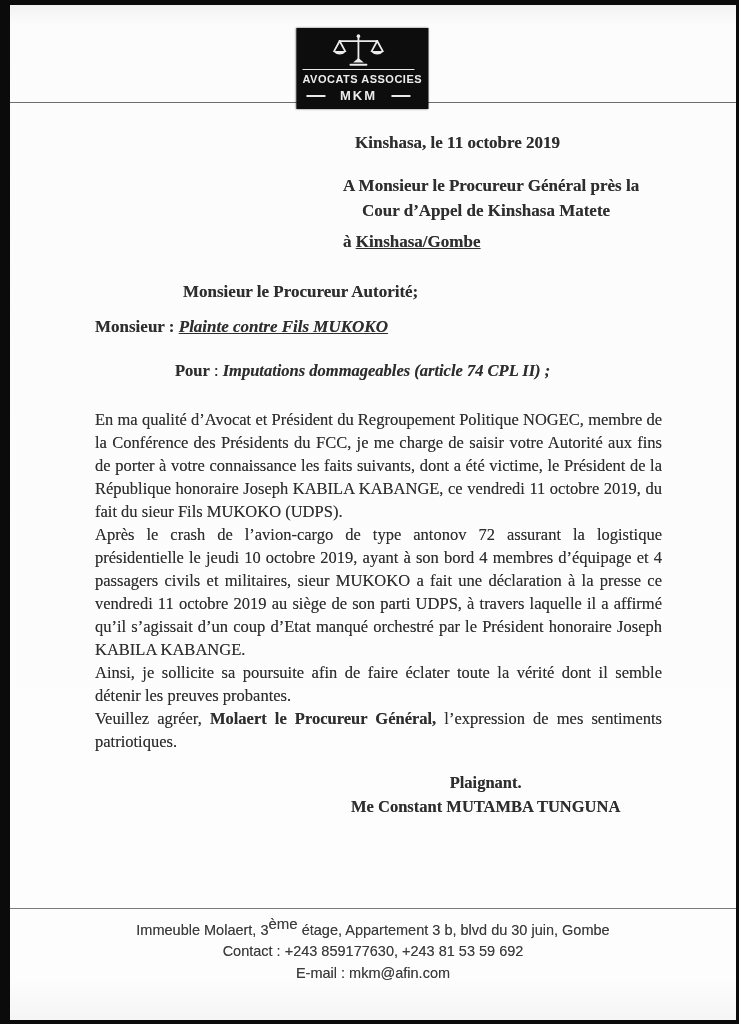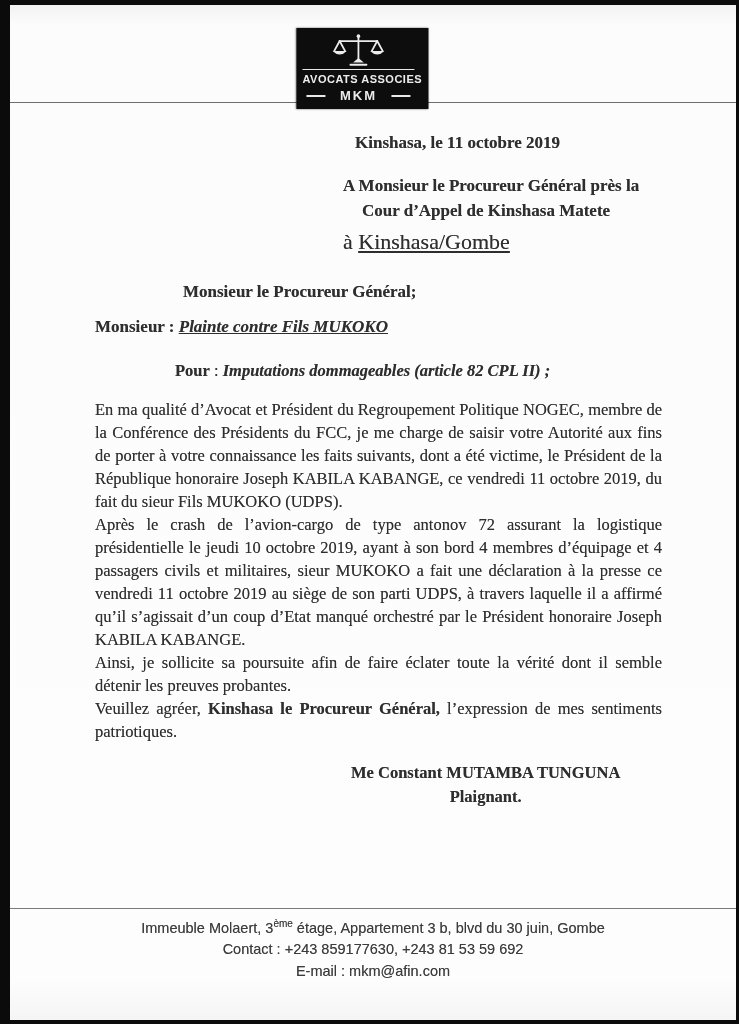--- a/index.html
+++ b/index.html
@@ -45,35 +45,35 @@
   .mkm-row { display: flex; align-items: center; gap: 14px; margin-top: 3px; padding: 0 4px; }
   .mkm-row .dash { height: 2px; background: #e8e8e8; flex: 1; }
   .logo-abbr { font-size: 13px; font-weight: bold; letter-spacing: 2px; }
 
   
   .content { padding: 0 74px 0 85px; font-size: 16.5px; line-height: 23px; }
 
   .date-line   { margin: 28px 0 0 260px; font-weight: bold; font-size: 17px; }
   .addr-block  { margin: 19px 0 0 248px; font-weight: bold; font-size: 17px; line-height: 25px; }
   .addr-line2  { padding-left: 19px; }
-  .place-line  { margin: 7px 0 0 248px; font-weight: normal; font-size: 22px; }
+  .place-line  { margin: 7px 0 0 248px; font-weight: bold; font-size: 17px; }
   .place-line .u { text-decoration: underline; }
 
   .salutation  { margin: 27px 0 0 88px; font-weight: bold; font-size: 17px; }
 
   .concerne    { margin: 12px 0 0 0; font-size: 17px; }
   .concerne .label { font-weight: bold; }
   .concerne .value { font-weight: bold; font-style: italic; text-decoration: underline; text-align: right; }
 
   .pour        { margin: 21px 0 0 80px; font-size: 16.5px; }
   .pour .label { font-weight: bold; }
   .pour .value { font-weight: bold; font-style: italic; }
 
   .para { margin-top: 0; text-align: justify; }
-  .para:first-of-type { margin-top: 16px; }
+  .para:first-of-type { margin-top: 26px; }
   .closing .b { font-weight: bold; }
 
   .signature {
     margin: 18px 0 0 256px;
     display: inline-block;
     text-align: center;
     font-weight: bold;
     font-size: 16.5px;
     line-height: 24px;
   }
@@ -83,21 +83,21 @@
     position: absolute;
     top: 903px; left: 0; right: 0;
     border-top: 1px solid #7a7a7a;
     padding-top: 4px;
     text-align: center;
     font-family: "Liberation Sans", "DejaVu Sans", sans-serif;
     font-size: 14.5px;
     line-height: 21.5px;
     color: #3c3c3c;
   }
-  .footer sup { font-size: 10px; }
+  .footer sup { font-size: 15px; }
 </style>
 </head>
 <body>
 
 <div class="page">
 
   <div class="letterhead">
     <div class="logo">
       <svg class="logo-icon" width="60" height="34" viewBox="0 0 64 38" fill="none" stroke="#ececec" stroke-width="2" stroke-linecap="round">
         <circle cx="32" cy="3.5" r="2" fill="#ececec" stroke="none"></circle>
@@ -126,35 +126,35 @@
 
     <div class="date-line">Kinshasa, le 11 octobre 2019</div>
 
     <div class="addr-block">
       <div class="addr-line1">A Monsieur le Procureur Général près la</div>
       <div class="addr-line2">Cour d’Appel de Kinshasa Matete</div>
     </div>
 
     <div class="place-line"><span>à </span><span class="u">Kinshasa/Gombe</span></div>
 
-    <div class="salutation">Monsieur le Procureur Général;</div>
+    <div class="salutation">Monsieur le Procureur Autorité;</div>
 
     <div class="concerne"><span class="label">Monsieur : </span><span class="value">Plainte contre Fils MUKOKO</span></div>
 
-    <div class="pour"><span class="label">Pour</span><span> : </span><span class="value">Imputations dommageables (article 82 CPL II) ;</span></div>
+    <div class="pour"><span class="label">Pour</span><span> : </span><span class="value">Imputations dommageables (article 74 CPL II) ;</span></div>
 
     <p class="para">En ma qualité d’Avocat et Président du Regroupement Politique NOGEC, membre de la Conférence des Présidents du FCC, je me charge de saisir votre Autorité aux fins de porter à votre connaissance les faits suivants, dont a été victime, le Président de la République honoraire Joseph KABILA KABANGE, ce vendredi 11 octobre 2019, du fait du sieur Fils MUKOKO (UDPS).</p>
     <p class="para">Après le crash de l’avion-cargo de type antonov 72 assurant la logistique présidentielle le jeudi 10 octobre 2019, ayant à son bord 4 membres d’équipage et 4 passagers civils et militaires, sieur MUKOKO a fait une déclaration à la presse ce vendredi 11 octobre 2019 au siège de son parti UDPS, à travers laquelle il a affirmé qu’il s’agissait d’un coup d’Etat manqué orchestré par le Président honoraire Joseph KABILA KABANGE.</p>
     <p class="para">Ainsi,  je sollicite sa poursuite afin de faire éclater toute la vérité dont il semble détenir les preuves probantes.</p>
 
-    <p class="para closing"><span>Veuillez agréer, </span><span class="b">Kinshasa le Procureur Général,</span><span> l’expression de mes sentiments patriotiques.</span></p>
+    <p class="para closing"><span>Veuillez agréer, </span><span class="b">Molaert le Procureur Général,</span><span> l’expression de mes sentiments patriotiques.</span></p>
 
     <div class="signature">
+      <div>Plaignant.</div>
       <div>Me Constant MUTAMBA TUNGUNA</div>
-      <div>Plaignant.</div>
     </div>
   </div>
 
   <div class="footer">
     <div><span>Immeuble Molaert, 3</span><sup>ème</sup><span> étage, Appartement 3 b, blvd du 30 juin, Gombe</span></div>
     <div>Contact : +243 859177630, +243 81 53 59 692</div>
     <div>E-mail : mkm@afin.com</div>
   </div>
 
 </div>

